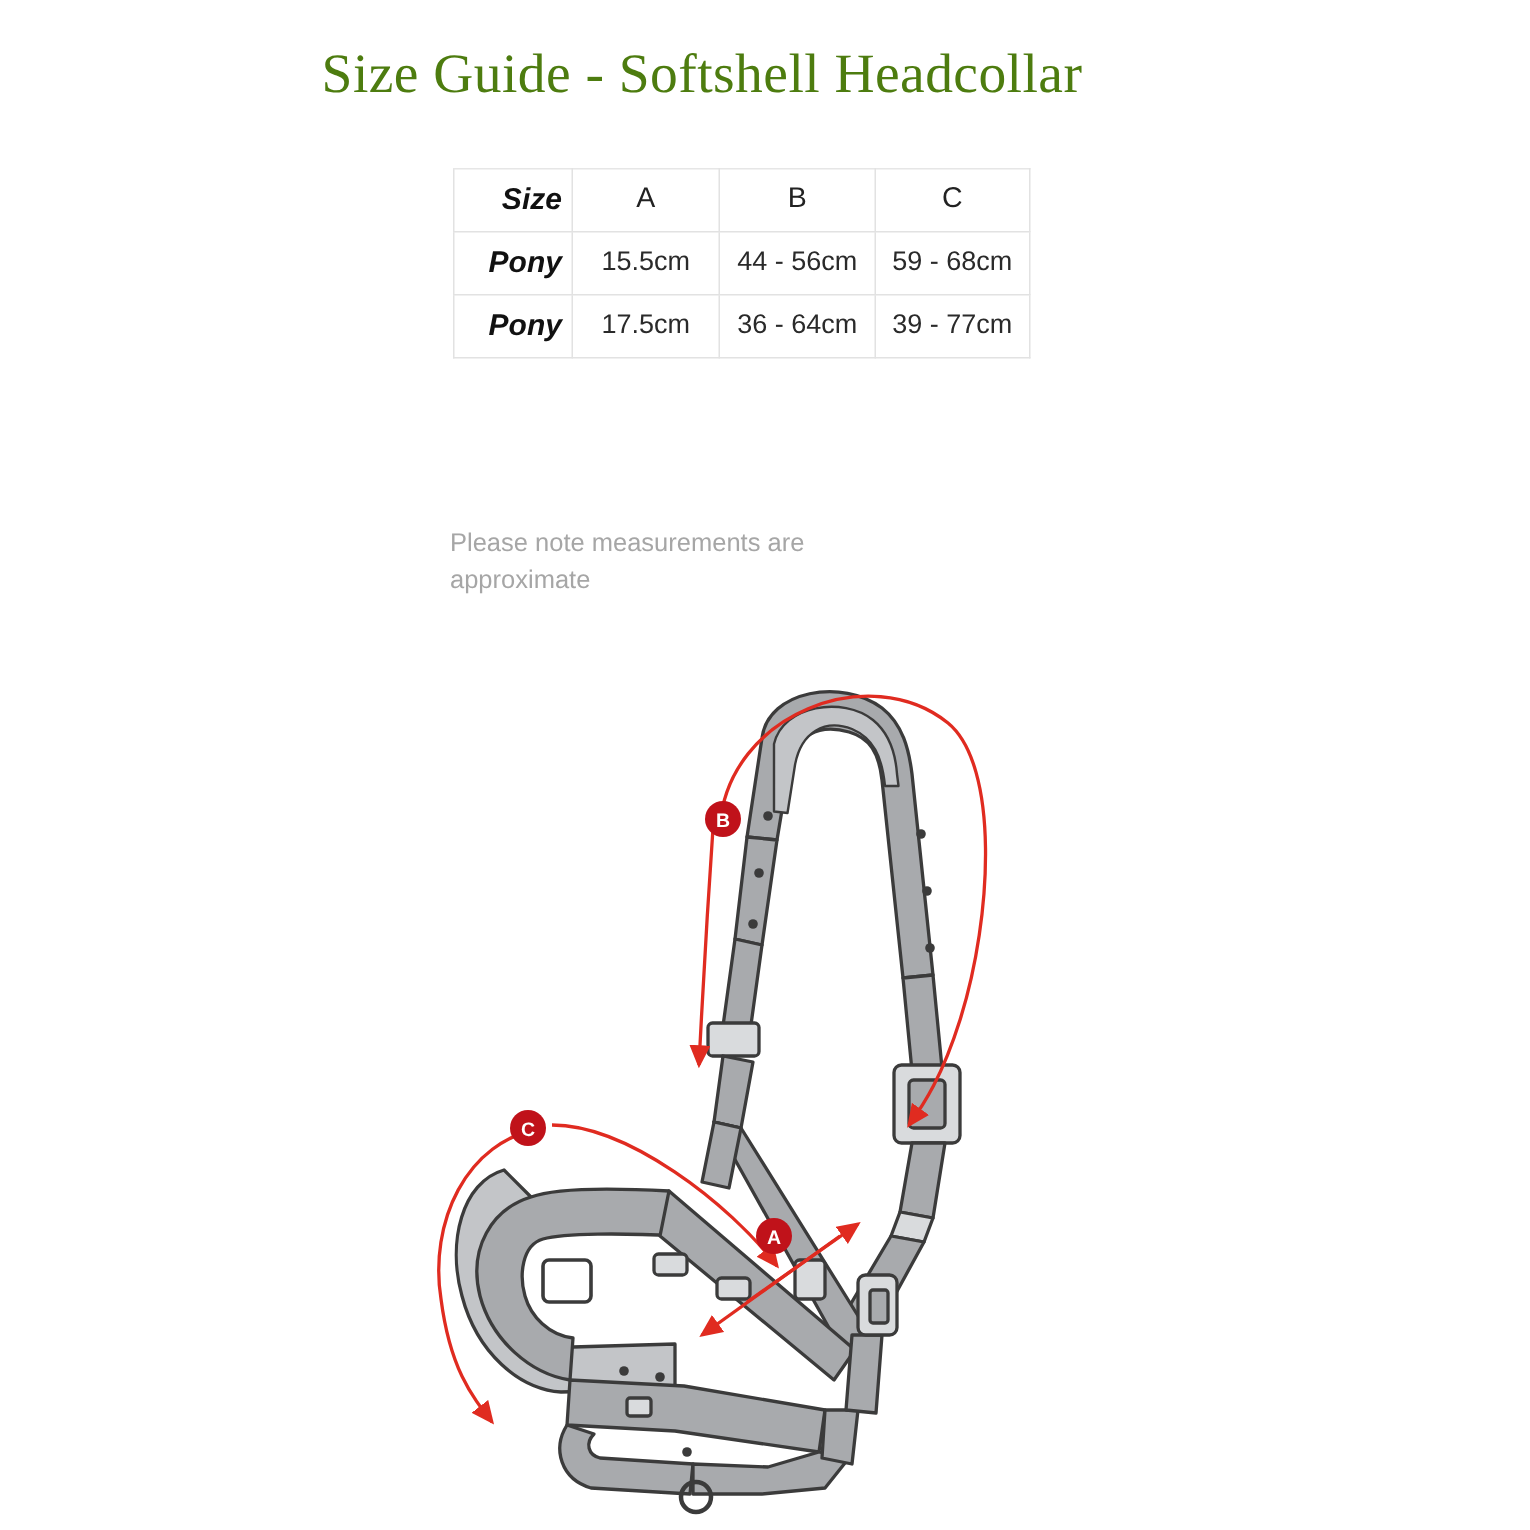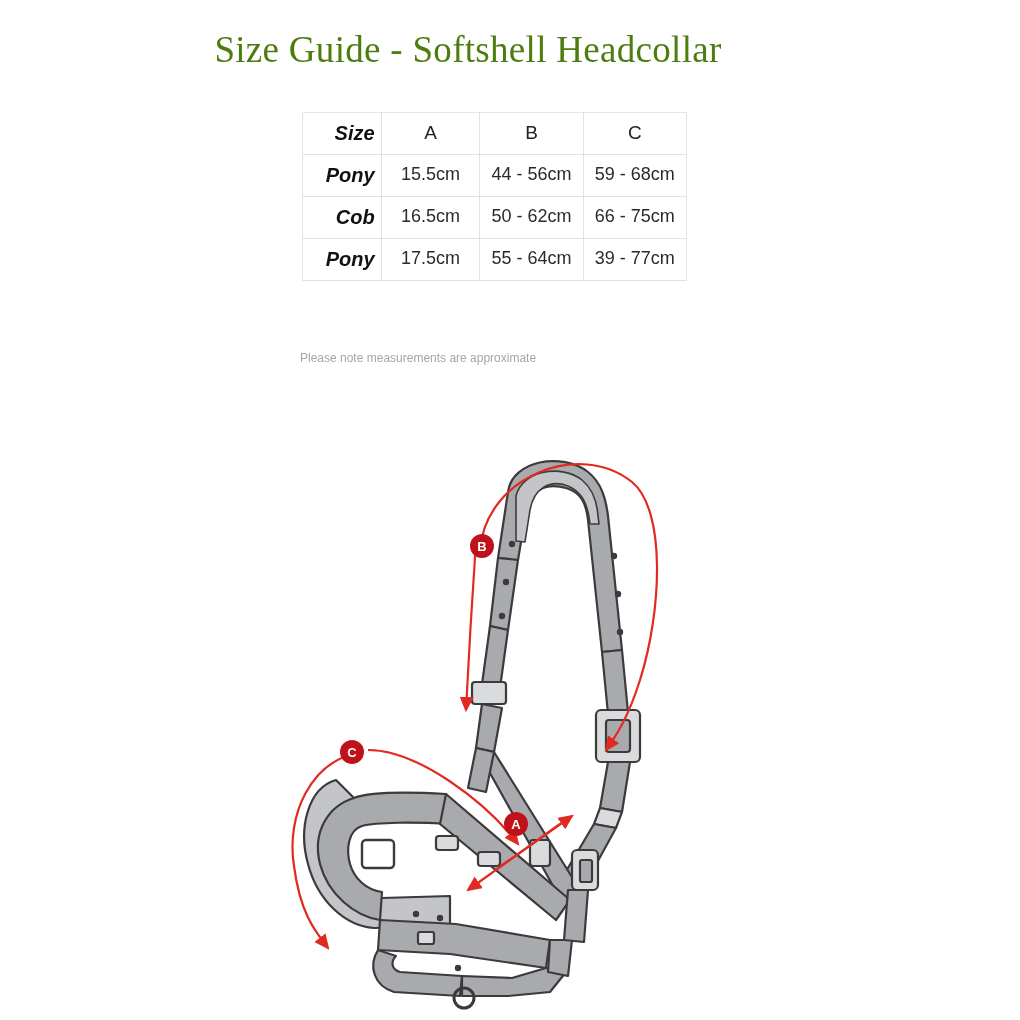--- a/index.html
+++ b/index.html
@@ -66,21 +66,21 @@
   .size-table .col-c { width: 108px; }
   .size-table th:first-child { font-weight: 700; }
   
   .size-table tr:first-child th { border-top: 1px solid #e6e6e6; }
   
   .note {
     position: absolute;
     top: 350px;
     left: 300px;
     width: 330px;
-    font-size: 12px;
+    font-size: 17px;
     line-height: 1.45;
     color: #a6a6a6;
   }
   
   .illustration {
     position: absolute;
     top: 420px;
     left: 250px;
     width: 540px;
     height: 590px;
@@ -110,29 +110,23 @@
       </tr>
     </thead>
     <tbody>
       <tr>
         <td class="rowhead">Pony</td>
         <td>15.5cm</td>
         <td>44 - 56cm</td>
         <td>59 - 68cm</td>
       </tr>
       <tr>
-        <td class="rowhead">Cob</td>
-        <td>16.5cm</td>
-        <td>50 - 62cm</td>
-        <td>66 - 75cm</td>
-      </tr>
-      <tr>
         <td class="rowhead">Pony</td>
         <td>17.5cm</td>
-        <td>55 - 64cm</td>
+        <td>36 - 64cm</td>
         <td>39 - 77cm</td>
       </tr>
     </tbody>
   </table>
 
   <div class="note">Please note measurements are approximate</div>
 
   <div class="illustration">
     <svg width="540" height="590" viewBox="0 0 540 590" xmlns="http://www.w3.org/2000/svg">
       <defs>

